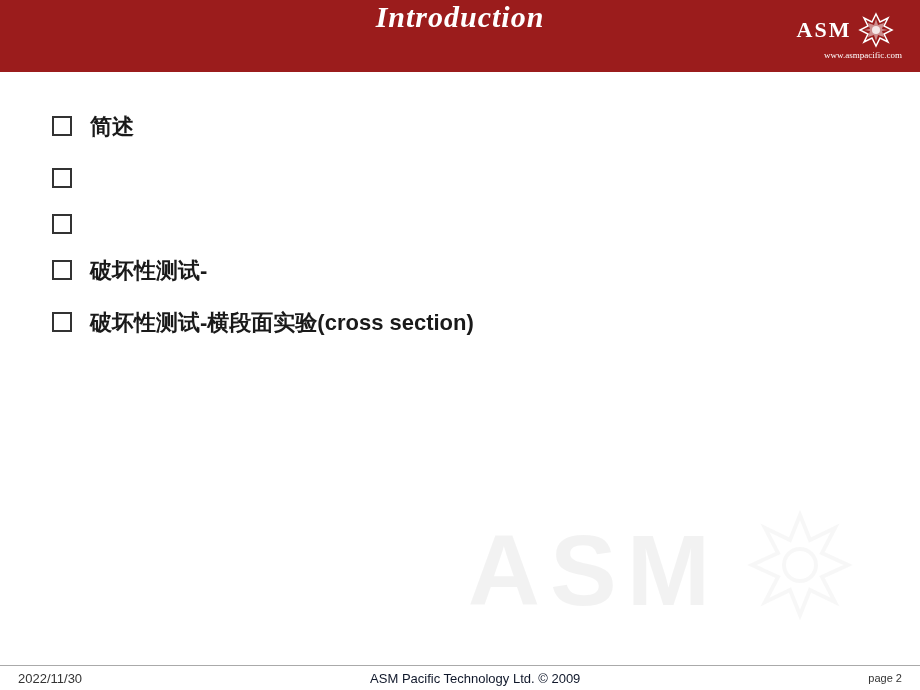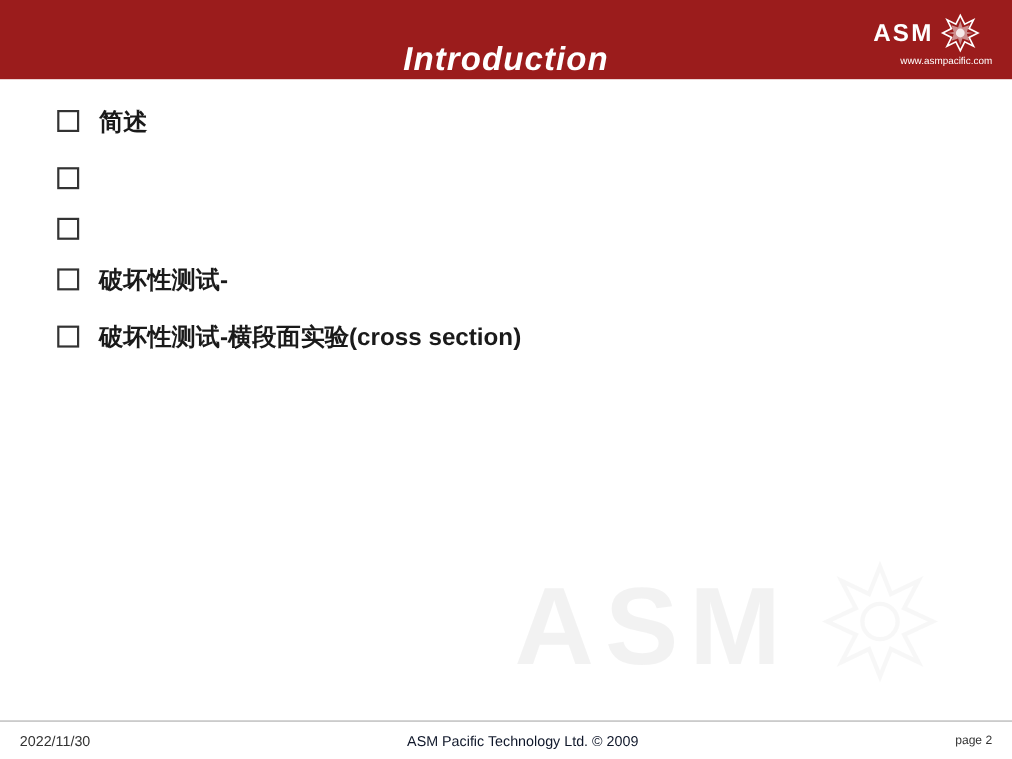--- a/index.html
+++ b/index.html
@@ -12,23 +12,24 @@
       overflow: hidden;
       position: relative;
     }
 
     
     .header {
       background: #9b1c1c;
       width: 100%;
       height: 72px;
       display: flex;
-      align-items: flex-end;
+      align-items: flex-start;
       justify-content: center;
       position: relative;
+      font-family: Liberation Serif, serif;
     }
 
     .header-title {
       color: #ffffff;
       font-size: 30px;
       font-weight: bold;
       font-style: italic;
       letter-spacing: 1px;
     }
 
@@ -52,21 +53,21 @@
 
     .logo-website {
       color: #ffffff;
       font-size: 9px;
       margin-top: 2px;
       margin-left: 36px;
     }
 
     
     .content {
-      padding: 16px 52px 20px 52px;
+      padding: 32px 52px 20px 52px;
       flex: 1;
     }
 
     .bullet-list {
       list-style: none;
       margin-top: 8px;
     }
 
     .bullet-item {
       display: flex;
@@ -109,21 +110,21 @@
       color: #555;
       letter-spacing: 10px;
     }
 
     
     .footer {
       position: absolute;
       bottom: 0;
       left: 0;
       right: 0;
-      height: 35px;
+      height: 25px;
       border-top: 1.5px solid #aaa;
       display: flex;
       align-items: center;
       justify-content: space-between;
       padding: 10px 18px;
     }
 
     .footer-date {
       font-size: 13px;
       color: #333;

